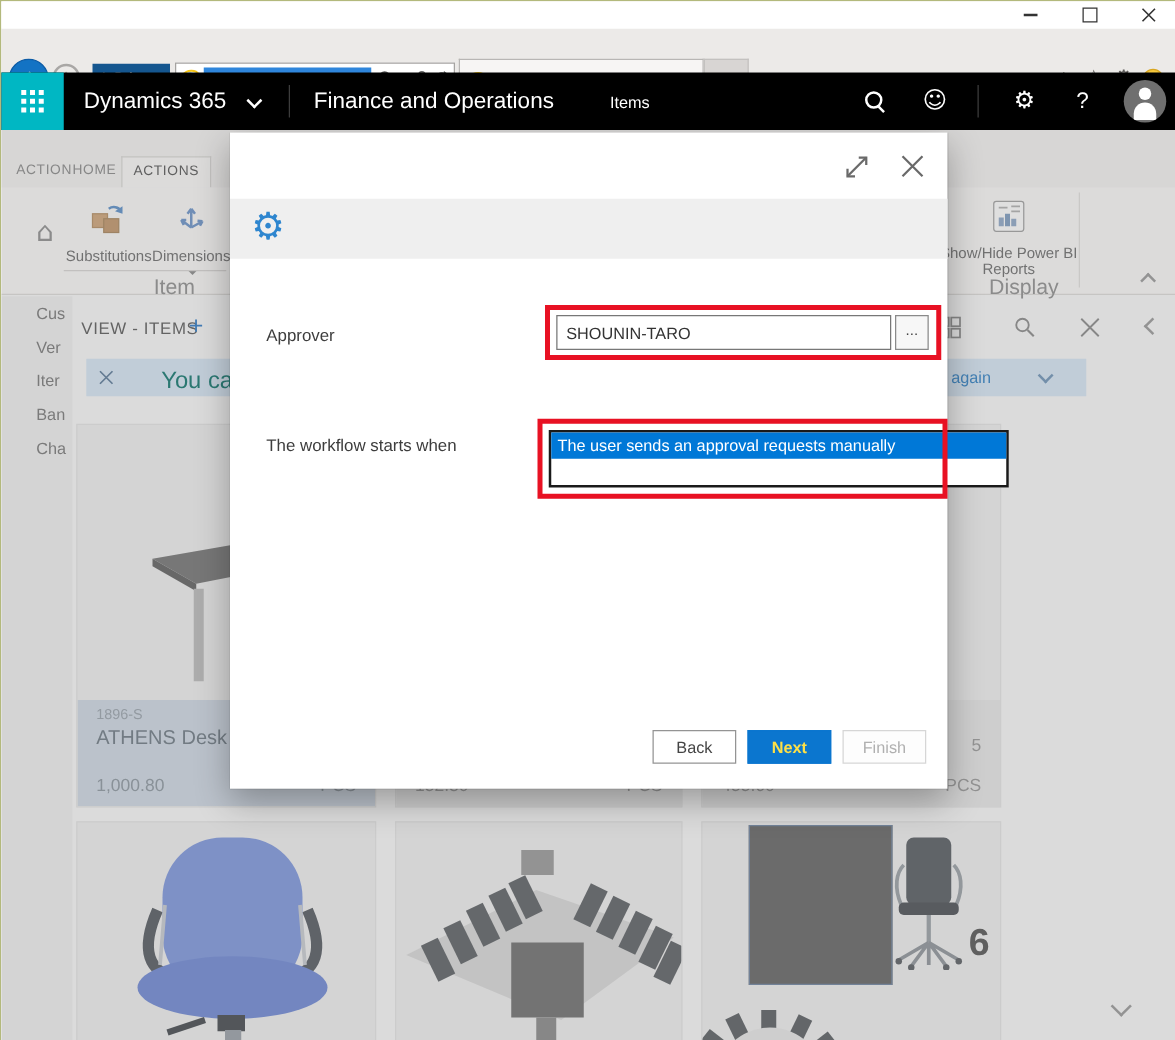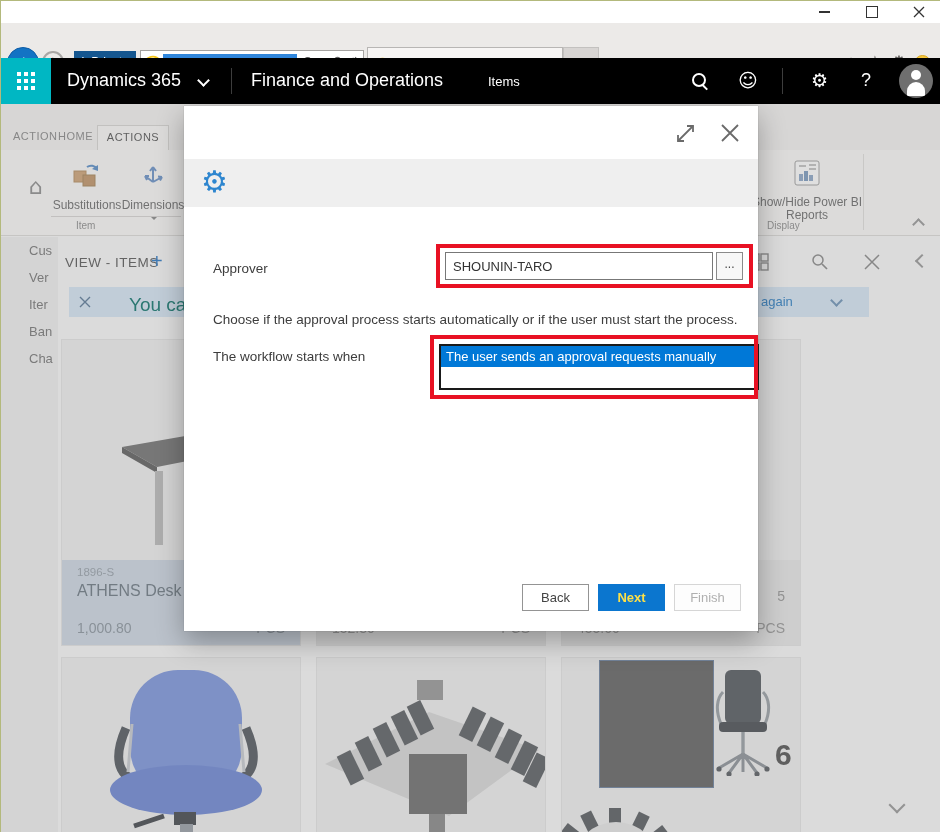--- a/index.html
+++ b/index.html
@@ -50,39 +50,39 @@
   .avatar u{position:absolute;left:8px;top:18px;width:18px;height:14px;border-radius:9px 9px 0 0;background:#fff;}
 
   
   .app{position:absolute;left:0;top:103px;width:940px;height:729px;background:#fafafa;}
   .ribbon{position:absolute;left:0;top:0;width:940px;height:131px;background:#f4f3f2;}
   .ribbonbody{position:absolute;left:0;top:46px;width:940px;height:85px;background:#fbfaf9;border-bottom:1px solid #dedcda;}
   .rtab{position:absolute;top:26px;font-size:11px;letter-spacing:.5px;color:#8a8a8a;}
   .rtabactive{position:absolute;left:96px;top:21px;width:72px;height:25px;background:#fbfaf9;border:1px solid #d9d7d5;border-bottom:none;
               box-sizing:border-box;text-align:center;line-height:23px;font-size:11px;letter-spacing:.5px;color:#555;}
   .rlabel{position:absolute;font-size:12px;color:#6d6d6d;text-align:center;}
-  .rgroup{position:absolute;font-size:10px;color:#8f8f8f;text-align:left;}
+  .rgroup{position:absolute;font-size:17px;color:#8f8f8f;text-align:right;}
   .sideitem{position:absolute;left:28px;font-size:13px;color:#787878;}
   .note{position:absolute;left:68px;top:183px;width:800px;height:30px;background:#d7e7f6;}
   .tile{position:absolute;background:#f1f1f1;border:1px solid #e6e6e6;box-sizing:border-box;overflow:hidden;text-align:center;}
   .tfoot{position:absolute;left:0;right:0;bottom:0;}
 
   
   .dim{position:absolute;left:0;top:103px;width:940px;height:729px;background:rgba(128,128,128,.25);z-index:40;}
   .dialog{position:absolute;left:183px;top:105px;width:574px;height:525px;background:#fff;z-index:60;
           box-shadow:0 10px 26px rgba(0,0,0,.30),0 0 1px rgba(0,0,0,.25);}
   .dlgtitle{position:absolute;left:29px;top:20px;font-size:13px;letter-spacing:.4px;color:#3f3f3f;}
   .dstrip{position:absolute;left:0;top:53px;width:574px;height:48px;background:#efefef;}
   .dtext{position:absolute;left:29px;font-size:13.5px;color:#3d3d3d;}
   .redbox{position:absolute;border:4px solid #e81123;box-sizing:border-box;z-index:70;}
   .apin{position:absolute;left:261px;top:146px;width:268px;height:28px;border:1px solid #777;box-sizing:border-box;
         font-size:13px;color:#333;padding:0 7px;font-family:inherit;background:#fff;}
   .dots{position:absolute;left:532px;top:146px;width:27px;height:28px;border:1px solid #8a8a8a;box-sizing:border-box;
         background:#f7f7f7;font-size:12px;color:#444;text-align:center;line-height:22px;}
-  .listbox{position:absolute;left:255px;top:238px;width:320px;height:46px;border:2px solid #1a1a1a;box-sizing:border-box;background:#fff;}
+  .listbox{position:absolute;left:255px;top:238px;width:368px;height:46px;border:2px solid #1a1a1a;box-sizing:border-box;background:#fff;}
   .opt{height:21px;font-size:13px;line-height:21px;padding-left:5px;color:#1b1b1b;white-space:nowrap;overflow:hidden;}
   .opt.sel{background:#0078d7;color:#fff;}
   .btn{position:absolute;top:478px;width:67px;height:27px;box-sizing:border-box;font-size:13px;
        display:flex;align-items:center;justify-content:center;background:#fff;border:1px solid #949494;color:#444;}
   .btn.primary{background:#0b76cf;border:1px solid #0b76cf;color:#fde047;font-weight:bold;}
   .btn.disabled{border:1px solid #d6d6d6;color:#b0b0b0;background:#fdfdfd;}
 </style>
 </head>
 <body>
 
@@ -362,21 +362,20 @@
 
     <div class="dstrip">
       <span class="abs sym" style="left:17px;top:8px;font-size:30px;color:#2e86cf;">⚙</span>
     </div>
 
     <span class="dtext txt" style="top:155px;">Approver</span>
     <input class="apin" value="SHOUNIN-TARO" style="">
     <div class="dots">...</div>
     <div class="redbox" style="left:252px;top:138px;width:317px;height:44px;"></div>
 
-    <span class="dtext txt" style="top:206px;">Choose if the approval process starts automatically or if the user must start the process.</span>
     <span class="dtext txt" style="top:243px;">The workflow starts when</span>
     <div class="listbox">
       <div class="opt sel">The user sends an approval requests manually</div>
     </div>
     <div class="redbox" style="left:246px;top:229px;width:328px;height:64px;"></div>
 
     <div class="btn" style="left:338px;">Back</div>
     <div class="btn primary" style="left:414px;">Next</div>
     <div class="btn disabled" style="left:490px;">Finish</div>
   </div>

